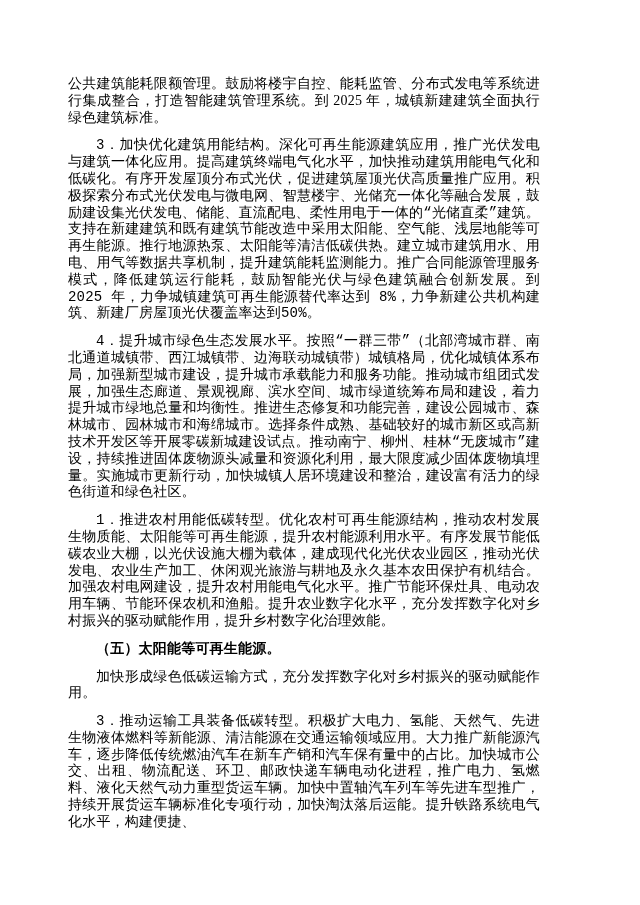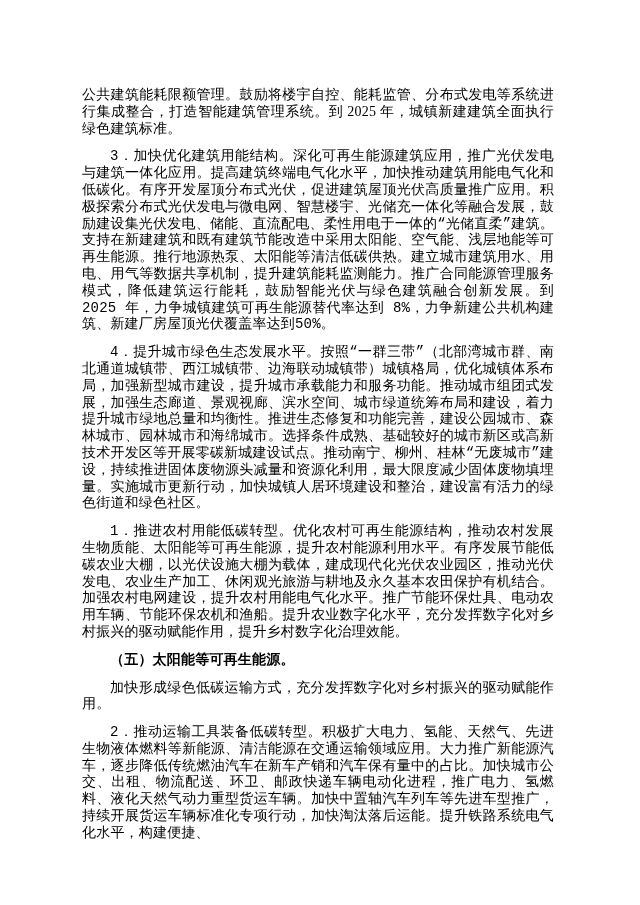--- a/index.html
+++ b/index.html
@@ -18,29 +18,28 @@
   .doc-page {
     position: absolute;
     left: 0;
     top: 0;
     width: 640px;
     height: 905px;
     background: #ffffff;
   }
   .doc-body {
     position: absolute;
-    left: 82px;
+    left: 68px;
     top: 76px;
     width: 472px;
     font-size: 14px;
     line-height: 1.2;
     text-align: justify;
     text-justify: inter-ideograph;
     letter-spacing: 0.2px;
-    margin-top: 11px;
   }
   .doc-body p {
     margin: 0;
     padding: 0;
   }
   .doc-body p + p {
     margin-top: 11px;
   }
   .doc-body p.indent {
     text-indent: 2em;
@@ -54,15 +53,15 @@
 <body>
 
 <div class="doc-page">
   <div class="doc-body">
       <p class="flush">公共建筑能耗限额管理。鼓励将楼宇自控、能耗监管、分布式发电等系统进行集成整合，打造智能建筑管理系统。到 2025 年，城镇新建建筑全面执行绿色建筑标准。</p>
       <p class="indent">3．加快优化建筑用能结构。深化可再生能源建筑应用，推广光伏发电与建筑一体化应用。提高建筑终端电气化水平，加快推动建筑用能电气化和低碳化。有序开发屋顶分布式光伏，促进建筑屋顶光伏高质量推广应用。积极探索分布式光伏发电与微电网、智慧楼宇、光储充一体化等融合发展，鼓励建设集光伏发电、储能、直流配电、柔性用电于一体的“光储直柔”建筑。支持在新建建筑和既有建筑节能改造中采用太阳能、空气能、浅层地能等可再生能源。推行地源热泵、太阳能等清洁低碳供热。建立城市建筑用水、用电、用气等数据共享机制，提升建筑能耗监测能力。推广合同能源管理服务模式，降低建筑运行能耗，鼓励智能光伏与绿色建筑融合创新发展。到 2025 年，力争城镇建筑可再生能源替代率达到 8%，力争新建公共机构建筑、新建厂房屋顶光伏覆盖率达到50%。</p>
       <p class="indent">4．提升城市绿色生态发展水平。按照“一群三带”（北部湾城市群、南北通道城镇带、西江城镇带、边海联动城镇带）城镇格局，优化城镇体系布局，加强新型城市建设，提升城市承载能力和服务功能。推动城市组团式发展，加强生态廊道、景观视廊、滨水空间、城市绿道统筹布局和建设，着力提升城市绿地总量和均衡性。推进生态修复和功能完善，建设公园城市、森林城市、园林城市和海绵城市。选择条件成熟、基础较好的城市新区或高新技术开发区等开展零碳新城建设试点。推动南宁、柳州、桂林“无废城市”建设，持续推进固体废物源头减量和资源化利用，最大限度减少固体废物填埋量。实施城市更新行动，加快城镇人居环境建设和整治，建设富有活力的绿色街道和绿色社区。</p>
       <p class="indent">1．推进农村用能低碳转型。优化农村可再生能源结构，推动农村发展生物质能、太阳能等可再生能源，提升农村能源利用水平。有序发展节能低碳农业大棚，以光伏设施大棚为载体，建成现代化光伏农业园区，推动光伏发电、农业生产加工、休闲观光旅游与耕地及永久基本农田保护有机结合。加强农村电网建设，提升农村用能电气化水平。推广节能环保灶具、电动农用车辆、节能环保农机和渔船。提升农业数字化水平，充分发挥数字化对乡村振兴的驱动赋能作用，提升乡村数字化治理效能。</p>
       <p class="indent bold">（五）太阳能等可再生能源。</p>
       <p class="indent">加快形成绿色低碳运输方式，充分发挥数字化对乡村振兴的驱动赋能作用。</p>
-      <p class="indent">2．推动运输工具装备低碳转型。积极扩大电力、氢能、天然气、先进生物液体燃料等新能源、清洁能源在交通运输领域应用。大力推广新能源汽车，逐步降低传统燃油汽车在新车产销和汽车保有量中的占比。加快城市公交、出租、物流配送、环卫、邮政快递车辆电动化进程，推广电力、氢燃料、液化天然气动力重型货运车辆。加快中置轴汽车列车等先进车型推广，持续开展货运车辆标准化专项行动，加快淘汰落后运能。提升铁路系统电气化水平，构建便捷、</p>
+      <p class="indent">3．推动运输工具装备低碳转型。积极扩大电力、氢能、天然气、先进生物液体燃料等新能源、清洁能源在交通运输领域应用。大力推广新能源汽车，逐步降低传统燃油汽车在新车产销和汽车保有量中的占比。加快城市公交、出租、物流配送、环卫、邮政快递车辆电动化进程，推广电力、氢燃料、液化天然气动力重型货运车辆。加快中置轴汽车列车等先进车型推广，持续开展货运车辆标准化专项行动，加快淘汰落后运能。提升铁路系统电气化水平，构建便捷、</p>
     </div>
 </div>
 
 </body></html>

